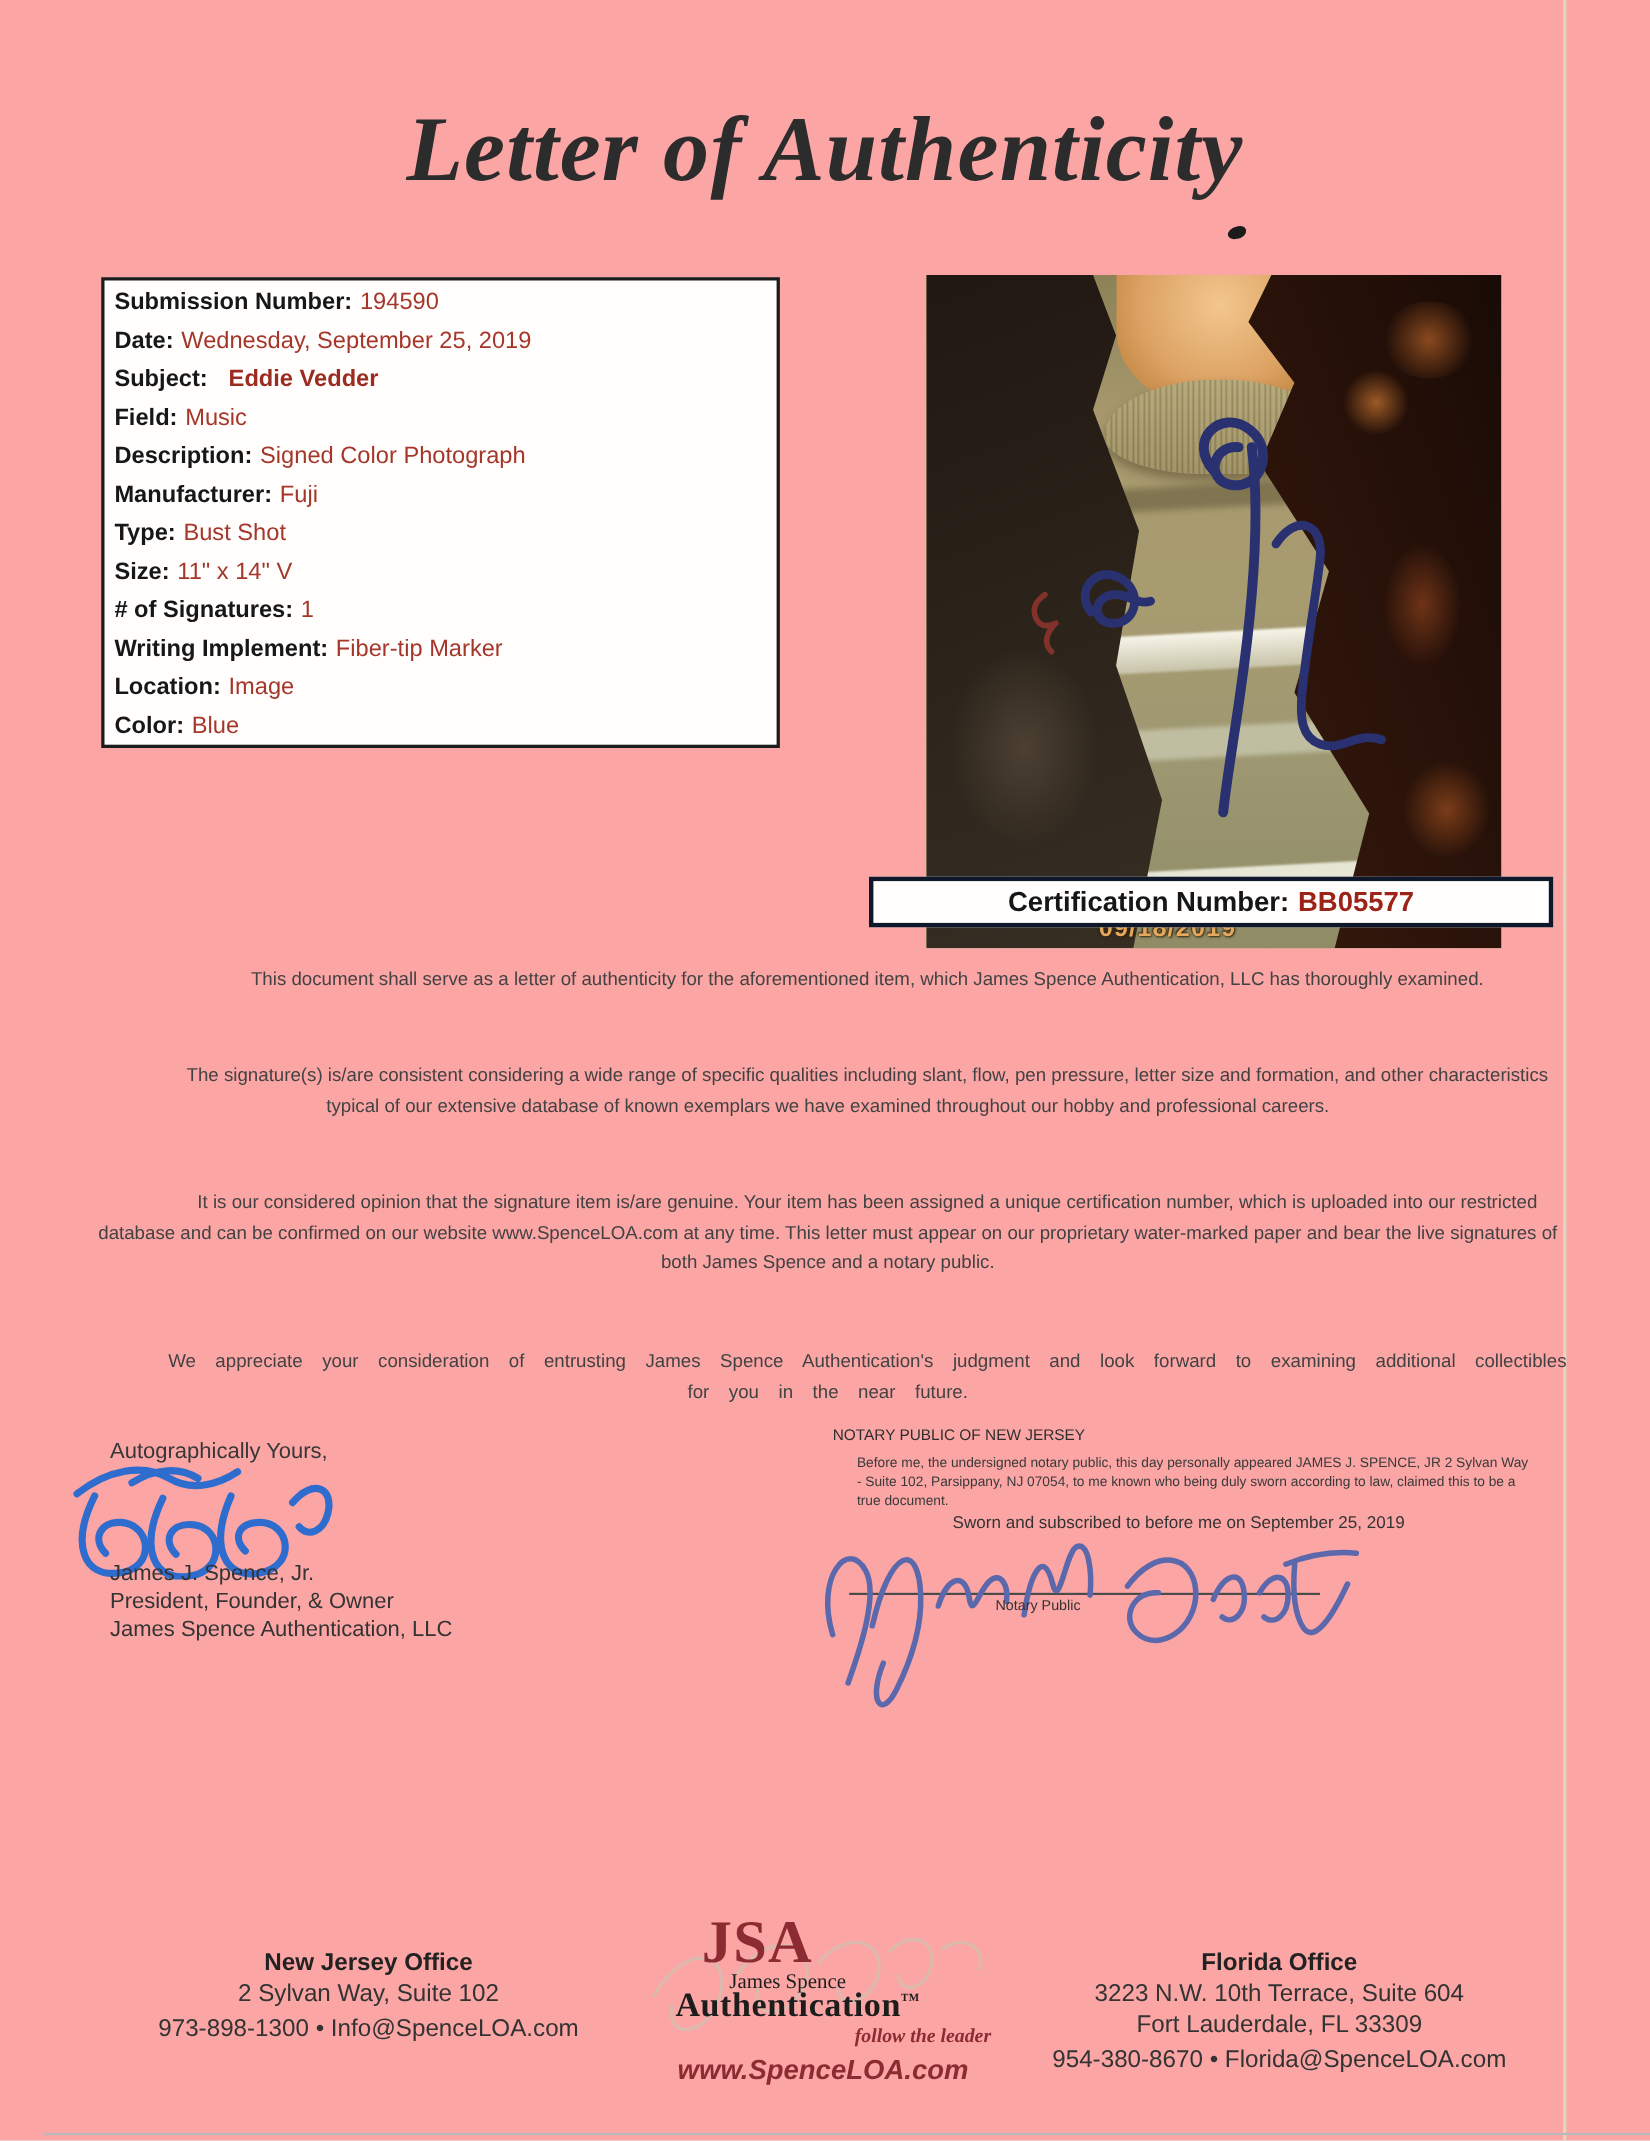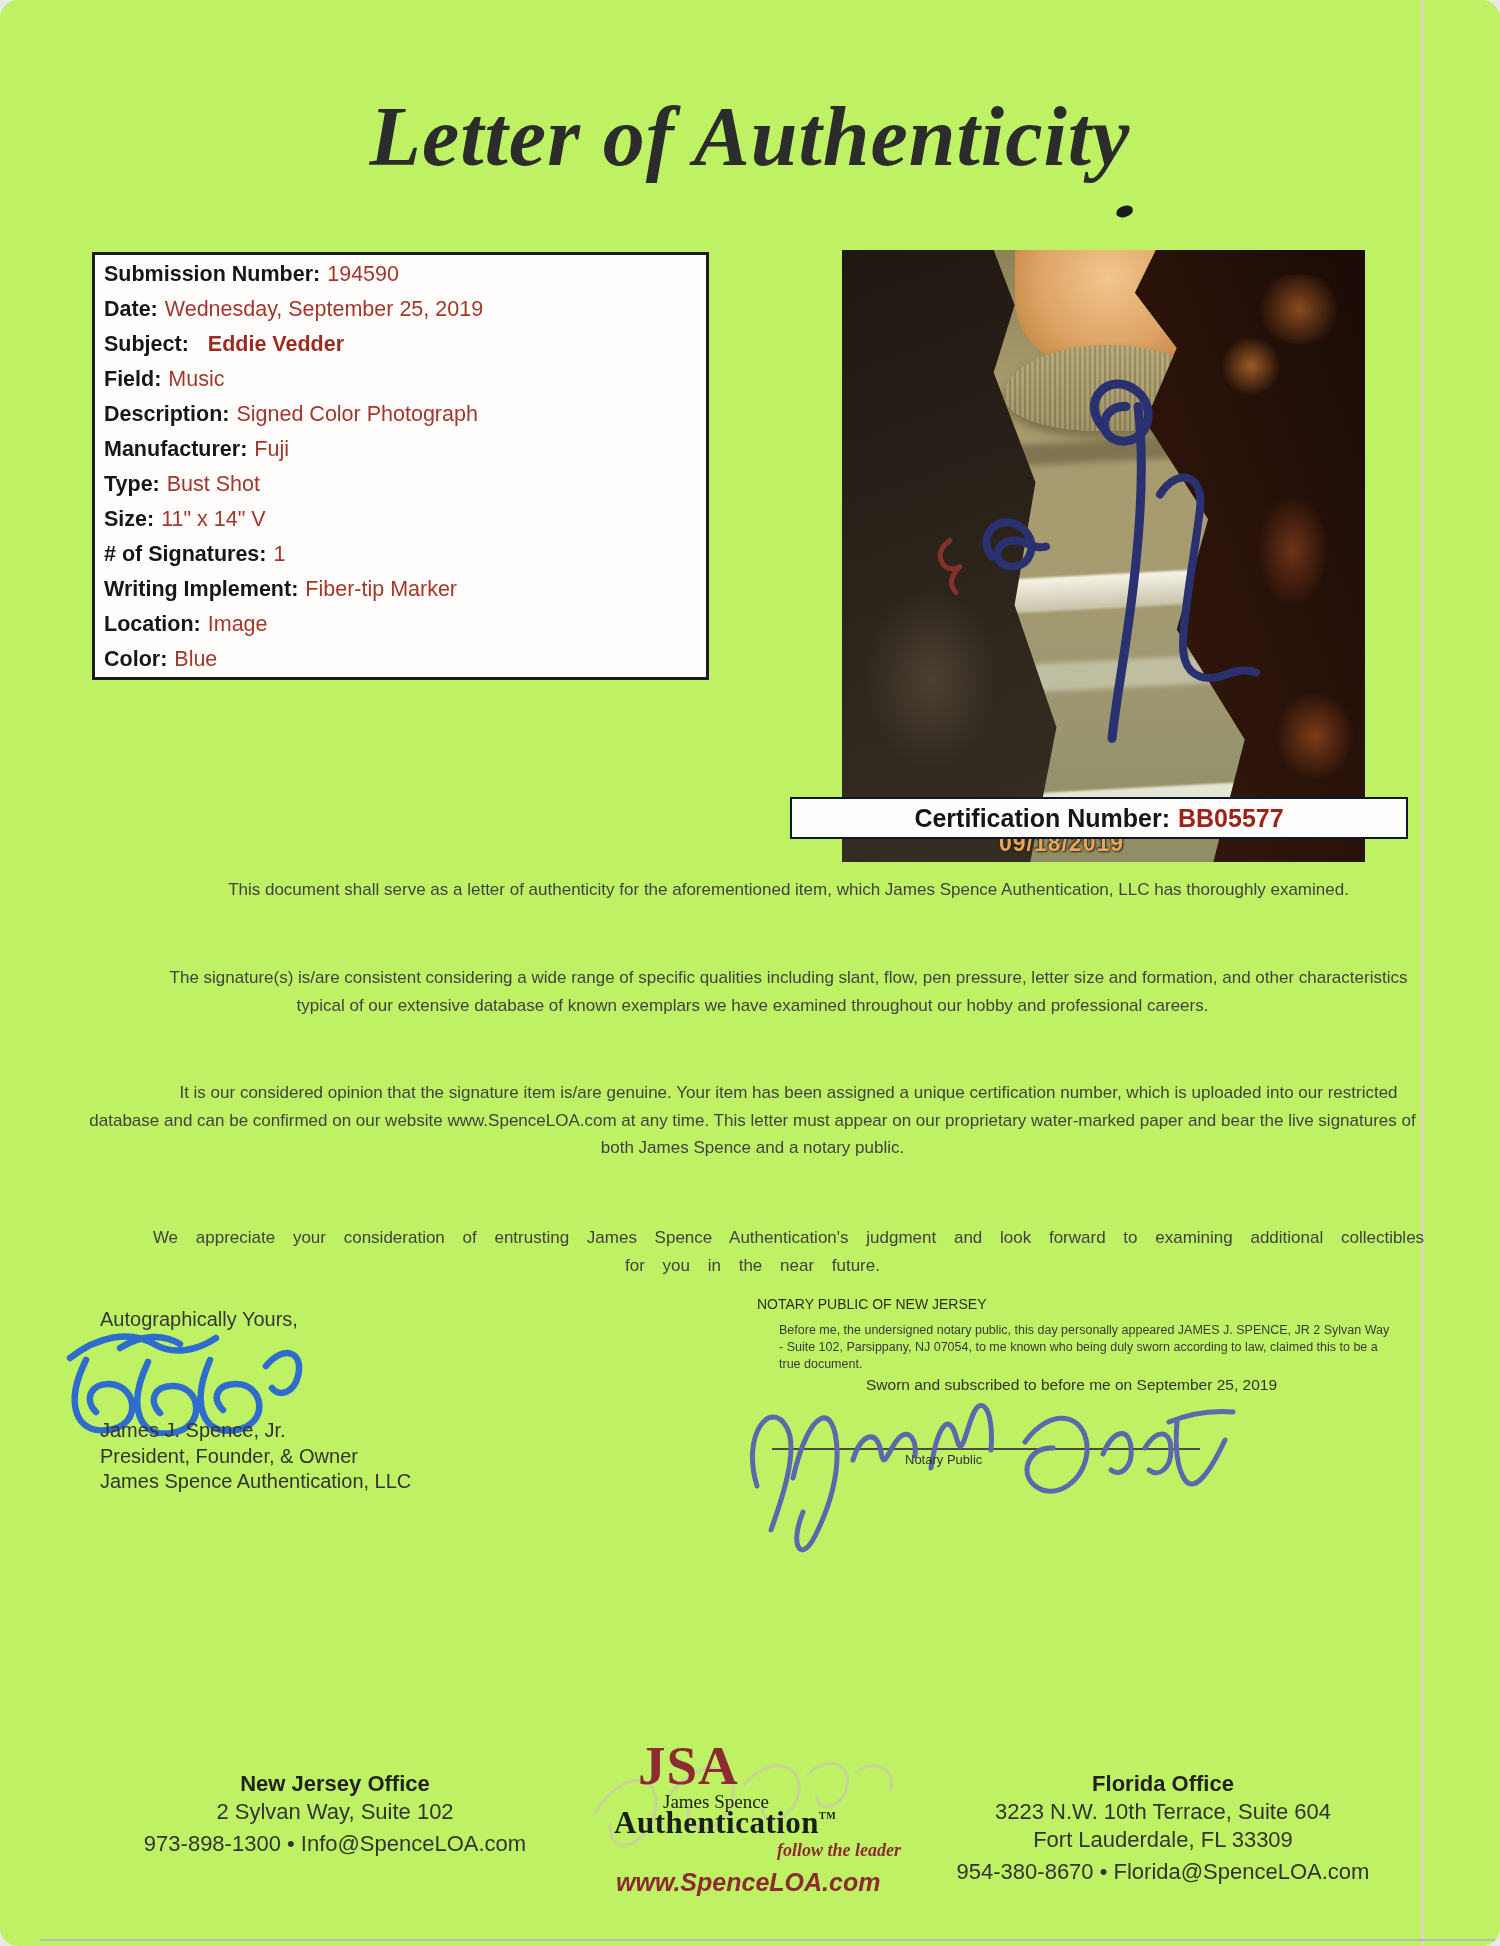--- a/index.html
+++ b/index.html
@@ -1,19 +1,19 @@
 <!DOCTYPE html>
 <html><head>
 <meta charset="utf-8">
 <style>
   html,body{margin:0;padding:0;background:#e9e9e9;}
   .page{
     position:relative;width:1500px;height:1946px;margin:0 auto;
-    background:#bef264;overflow:hidden;
-    font-family:"Liberation Sans",sans-serif;color:#3f3f3f;border-radius:18px;
+    background:#fca5a5;overflow:hidden;
+    font-family:"Liberation Sans",sans-serif;color:#3f3f3f;
   }
   
   .title{
     position:absolute;left:0;top:88px;width:1500px;margin:0;text-align:center;
     font-family:"Liberation Serif",serif;font-style:italic;font-weight:700;
     font-size:84px;color:#2c2c2c;letter-spacing:1px;
   }
   .speck{position:absolute;left:1116px;top:206px;width:17px;height:11px;background:#1b1b1b;border-radius:60% 40% 55% 45%;transform:rotate(-12deg);}
   .edge-line{position:absolute;left:1421px;top:0;width:3px;height:1946px;background:#ded7c0;}
   .bottom-line{position:absolute;left:40px;top:1939px;width:1460px;height:2px;background:#b9b9b9;}
@@ -57,21 +57,21 @@
   .ph-c3{right:7%;top:40%;width:70px;height:110px;background:radial-gradient(ellipse,#6e3317 0%,rgba(60,26,8,0) 72%);}
   .ph-c4{right:2%;top:72%;width:80px;height:90px;background:radial-gradient(ellipse,#7a3c18 0%,rgba(60,26,8,0) 70%);}
   .ph-sig{position:absolute;left:0;top:0;width:100%;height:100%;}
   .ph-time{
     position:absolute;left:30%;bottom:5px;font-size:23px;font-weight:700;letter-spacing:1px;
     color:#e3a75d;text-shadow:1px 1px 2px #33230d,-1px -1px 2px #33230d;
   }
   
   .cert-box{
     position:absolute;left:790px;top:797px;width:614px;height:38px;
-    border:2px solid #0f172a;background:#fffefd;text-align:center;line-height:38px;
+    border:4px solid #0f172a;background:#fffefd;text-align:center;line-height:38px;
     font-size:25px;white-space:nowrap;
   }
   .cert-box .cert-lbl{font-weight:700;color:#161616;margin-right:8px;}
   .cert-box .cert-val{font-weight:700;color:#9b2318;}
   
   .body-p{position:absolute;left:80px;width:1345px;margin:0;font-size:17px;line-height:27.5px;color:#424242;text-indent:72px;text-align:center;}
   .p1{top:876px;}
   .p2{top:964px;}
   .p3{top:1079px;}
   .p4{top:1224px;word-spacing:13px;}

